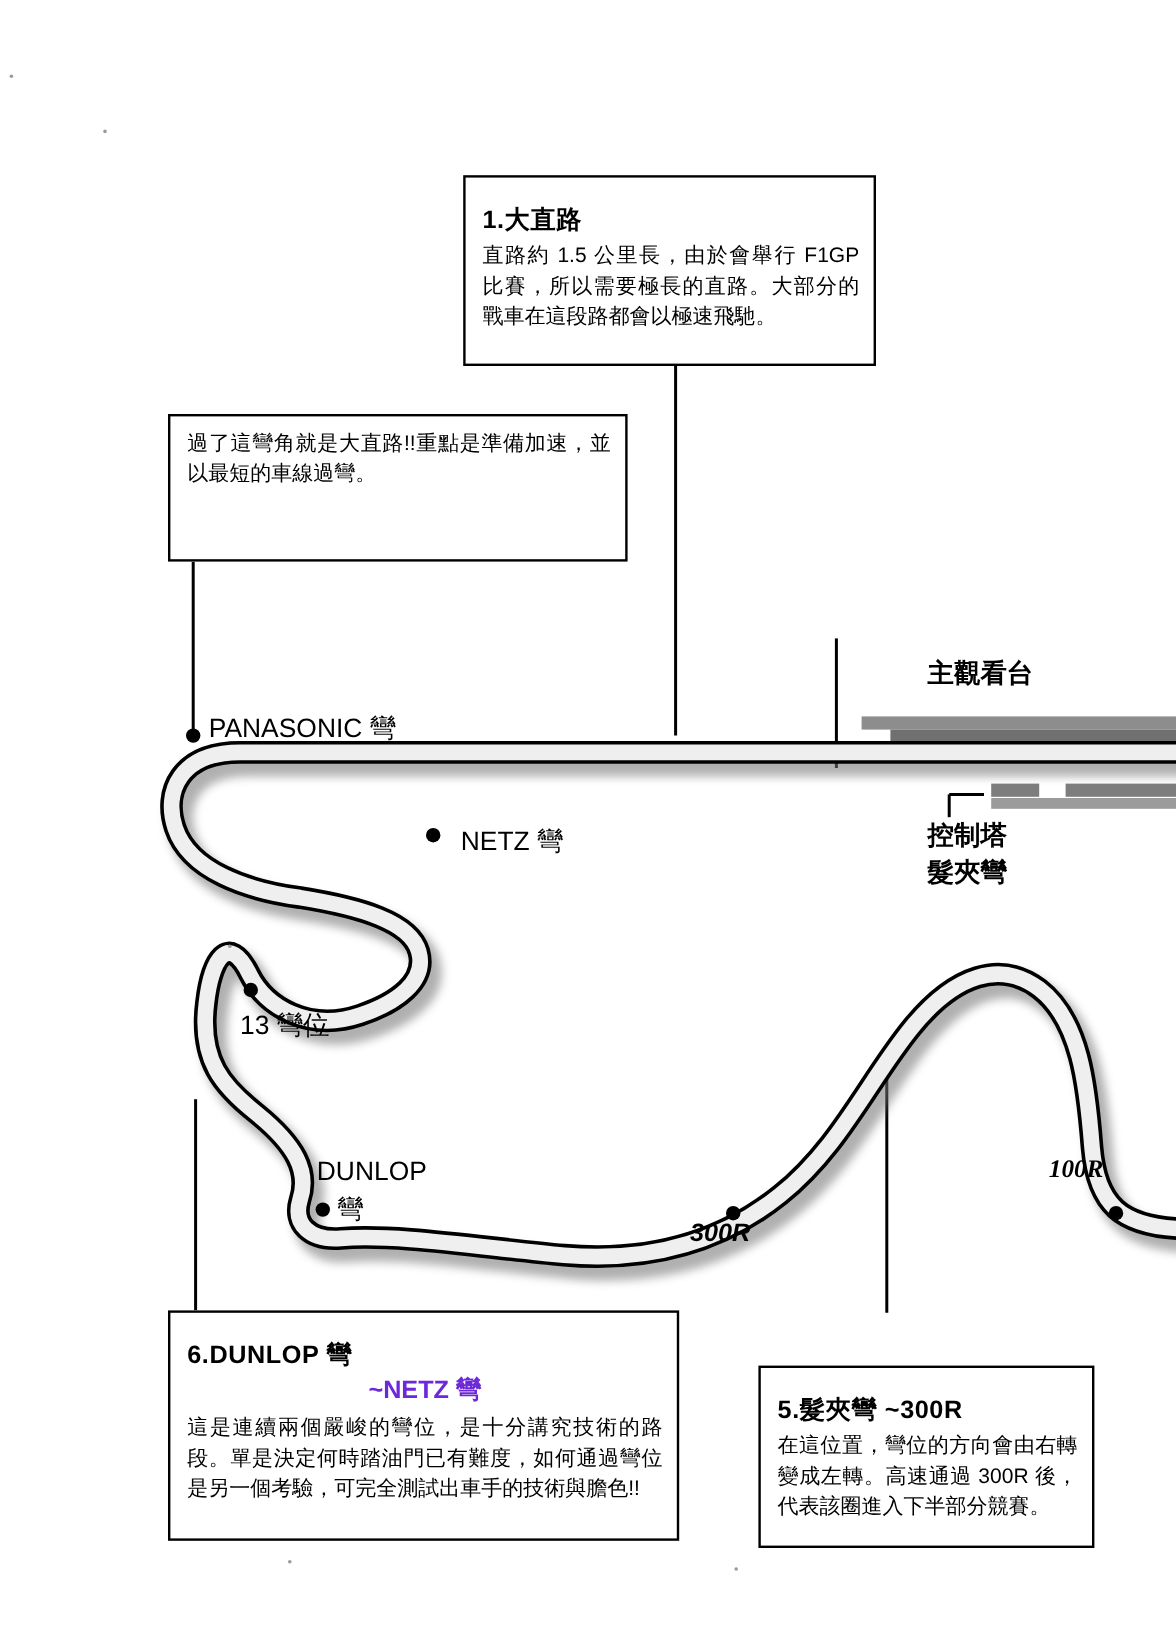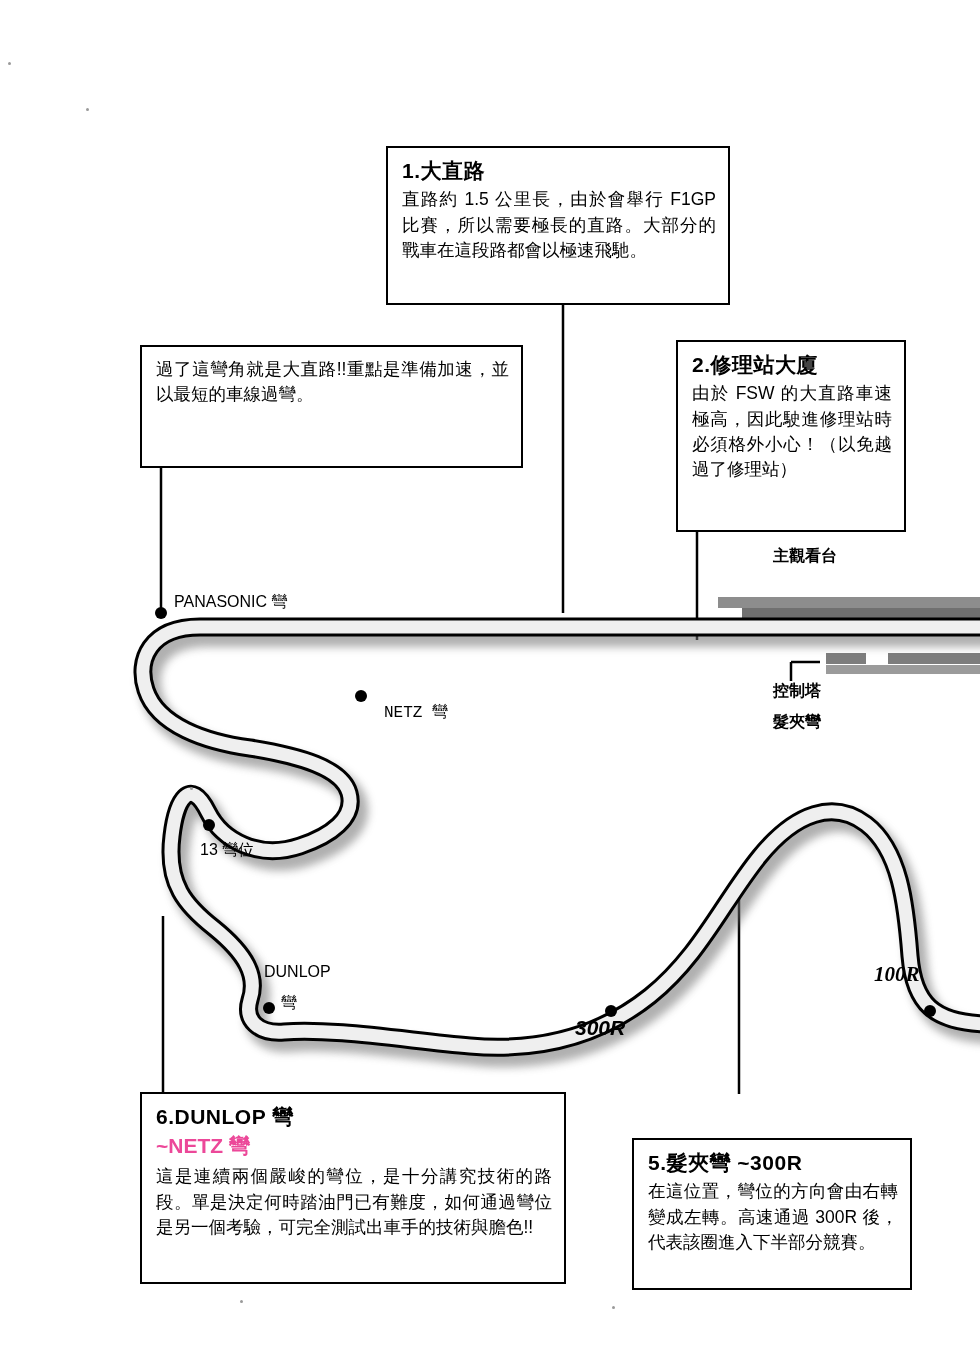--- a/index.html
+++ b/index.html
@@ -29,45 +29,46 @@
     background: #ffffff;
     border: 2px solid #000000;
     box-sizing: border-box;
     z-index: 5;
   }
   .callout .title {
     font-weight: bold;
     font-size: 21px;
     line-height: 1.2;
     color: #000;
-    margin: 0 0 4px 0;
+    margin: 13px 0 4px 0;
     letter-spacing: 0.5px;
   }
   .callout .title2 {
     font-weight: bold;
     font-size: 21px;
     line-height: 1.2;
-    color: #ec4899;
+    color: #6d28d9;
     margin: 0 0 6px 0;
+    text-align: center;
   }
   .callout .body {
     font-size: 17.5px;
     line-height: 1.45;
     color: #000;
     margin: 0;
     text-align: justify;
   }
   .callout-inner {
     padding: 10px 12px 10px 14px;
   }
 
   
   .map-label {
     position: absolute;
-    font-size: 16px;
+    font-size: 22px;
     color: #000;
     white-space: nowrap;
     z-index: 4;
   }
   .map-label.bold-cjk {
     font-weight: bold;
   }
   .map-label.radius {
     font-style: italic;
     font-weight: bold;
@@ -189,26 +190,20 @@
   <div class="speck" style="left:240px;top:1300px;"></div>
   <div class="speck" style="left:612px;top:1306px;"></div>
 
   <div class="callout" style="left:386px; top:146px; width:344px; height:159px;">
     <div class="callout-inner">
       <div class="title">1.大直路</div>
       <div class="body">直路約 1.5 公里長，由於會舉行 F1GP 比賽，所以需要極長的直路。大部分的戰車在這段路都會以極速飛馳。</div>
     </div>
   </div>
 
-  <div class="callout" style="left:676px; top:340px; width:230px; height:192px;">
-    <div class="callout-inner">
-      <div class="title">2.修理站大廈</div>
-      <div class="body">由於 FSW 的大直路車速極高，因此駛進修理站時必須格外小心！（以免越過了修理站）</div>
-    </div>
-  </div>
 
   <div class="callout" style="left:140px; top:345px; width:383px; height:123px;">
     <div class="callout-inner">
       <div class="body">過了這彎角就是大直路!!重點是準備加速，並以最短的車線過彎。</div>
     </div>
   </div>
 
   <div class="callout" style="left:140px; top:1092px; width:426px; height:192px;">
     <div class="callout-inner">
       <div class="title">6.DUNLOP 彎</div>
@@ -220,21 +215,21 @@
   <div class="callout" style="left:632px; top:1138px; width:280px; height:152px;">
     <div class="callout-inner">
       <div class="title">5.髮夾彎 ~300R</div>
       <div class="body">在這位置，彎位的方向會由右轉變成左轉。高速通過 300R 後，代表該圈進入下半部分競賽。</div>
     </div>
   </div>
 
   <div class="map-label" style="left:174px; top:592px;">PANASONIC 彎</div>
   <div class="dot" style="left:155px; top:607px;"></div>
 
-  <div class="map-label" style="left:384px; top:702px;font-family:Liberation Mono, monospace;">NETZ 彎</div>
+  <div class="map-label" style="left:384px; top:686px;">NETZ 彎</div>
   <div class="dot" style="left:355px; top:690px;"></div>
 
   <div class="map-label" style="left:200px; top:840px;">13 彎位</div>
   <div class="dot" style="left:203px; top:819px;"></div>
 
   <div class="map-label" style="left:264px; top:963px;">DUNLOP</div>
   <div class="map-label" style="left:281px; top:993px;">彎</div>
   <div class="dot" style="left:263px; top:1002px;"></div>
 
   <div class="map-label radius" style="left:575px; top:1016px;font-style:italic;">300R</div>

